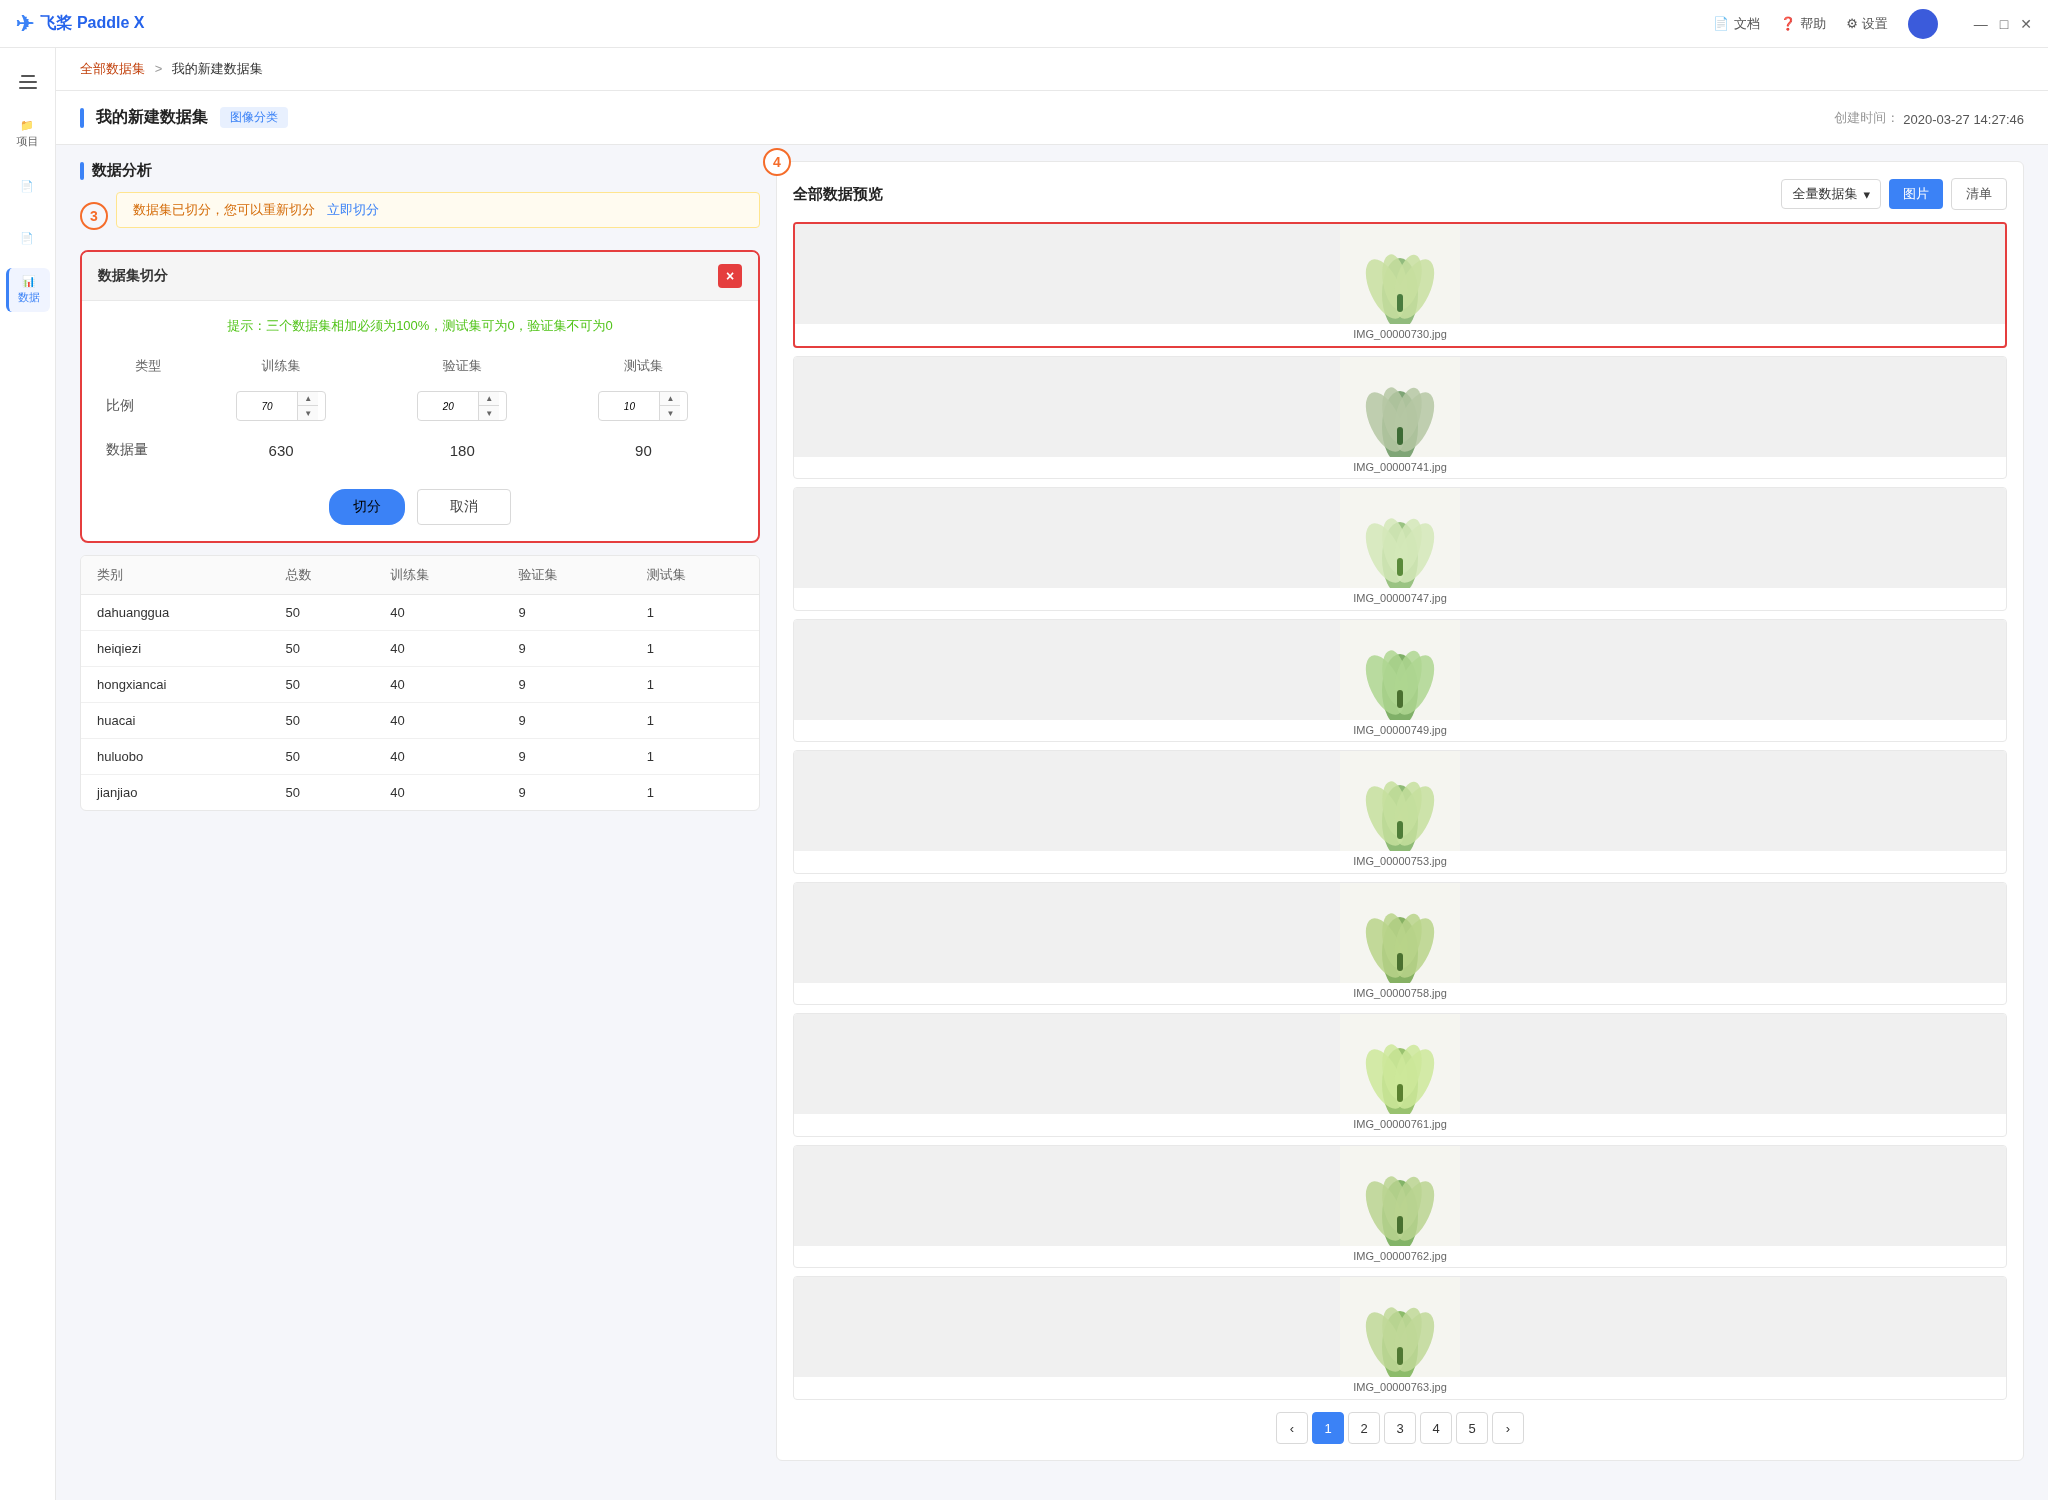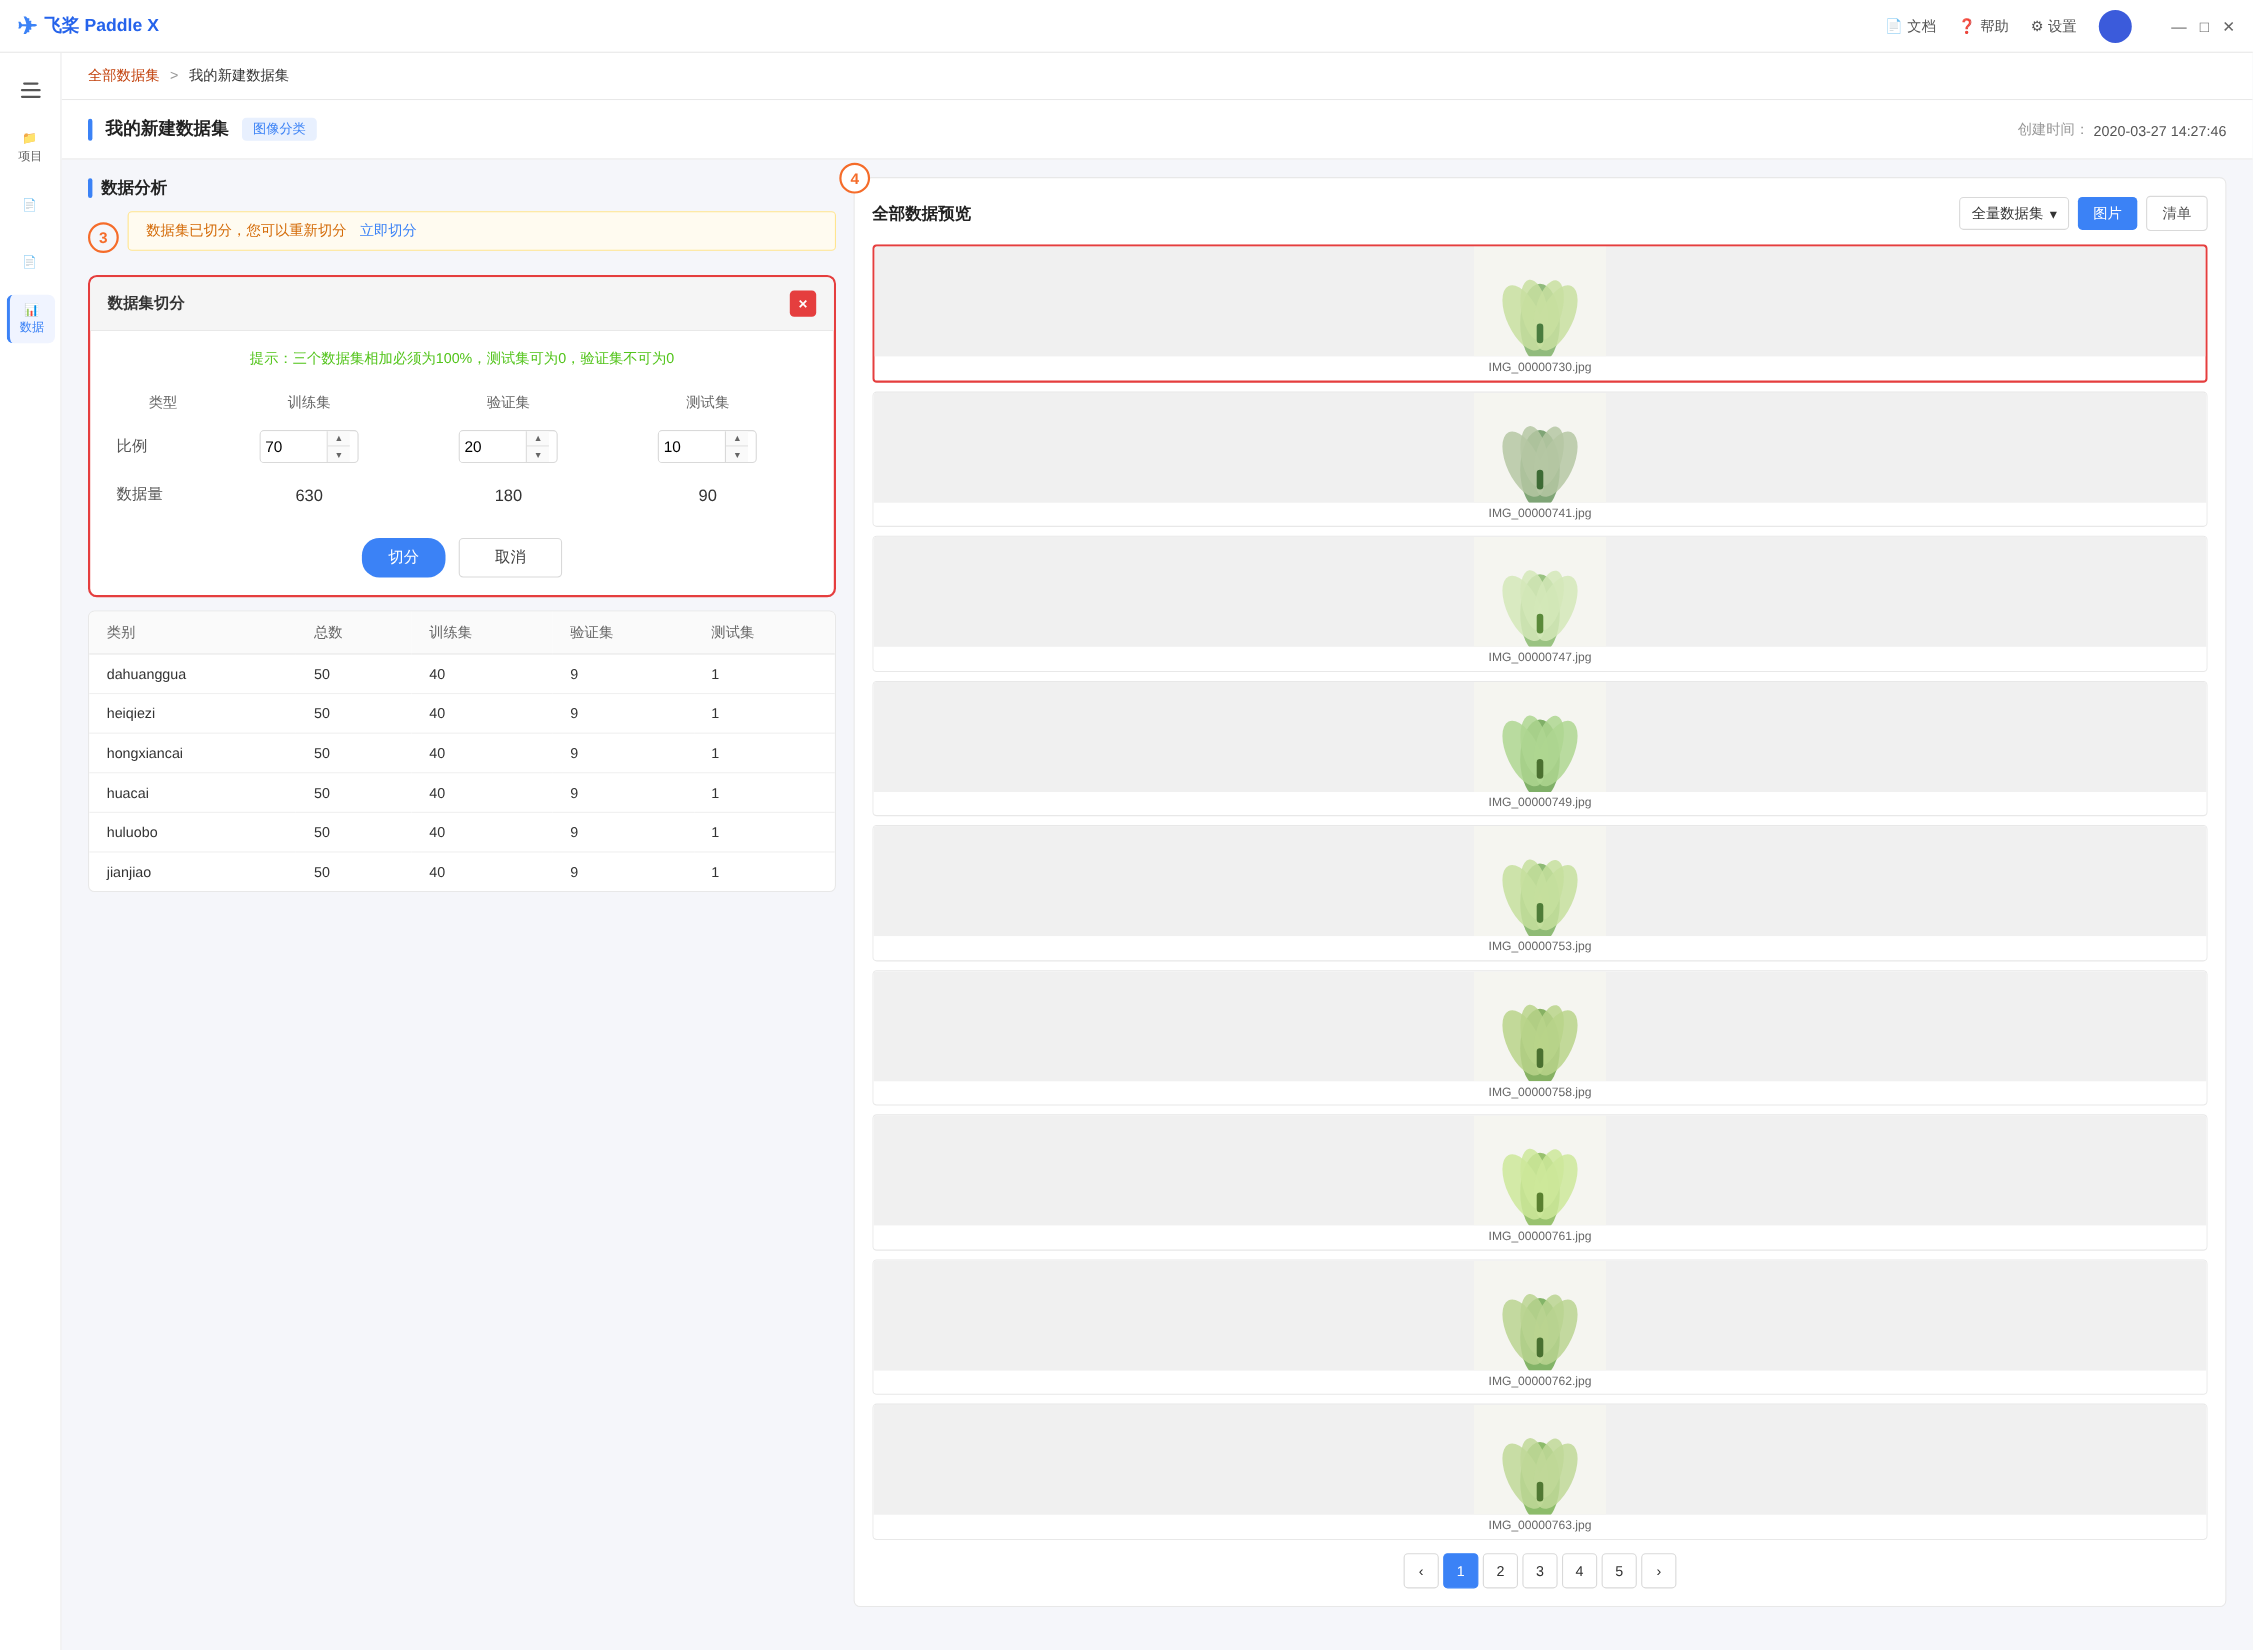--- a/index.html
+++ b/index.html
@@ -195,42 +195,42 @@
       color: #333;
     }
     .modal-table td:first-child { text-align: left; color: #555; }
     .spin-input-wrap {
       display: inline-flex; align-items: center;
       border: 1px solid #d9d9d9; border-radius: 4px;
       overflow: hidden; width: 90px;
     }
     .spin-input {
       border: none; outline: none;
-      width: 60px; 
-      font-size: 14px; padding: 6px 4px;
+      width: 60px; text-align: center;
+      font-size: 10px; padding: 6px 4px; font-style: italic;
     }
     .spin-btns {
       display: flex; flex-direction: column;
       border-left: 1px solid #d9d9d9;
     }
     .spin-btn {
       width: 20px; height: 14px;
       background: #fafafa;
       border: none; cursor: pointer;
       font-size: 8px; color: #666;
       display: flex; align-items: center; justify-content: center;
       border-bottom: 1px solid #d9d9d9;
     }
     .spin-btn:last-child { border-bottom: none; }
     .data-amount { font-size: 15px; color: #333; }
     .modal-actions {
       display: flex; gap: 12px; justify-content: center;
     }
     .btn-primary {
-      background: #3b82f6; color: #ffffff;
+      background: #3b82f6; color: #000000;
       border: none; border-radius: 16px;
       padding: 8px 24px; font-size: 14px;
       cursor: pointer;
     }
     .btn-default {
       background: #fff; color: #404040;
       border: 1px solid #d9d9d9; border-radius: 4px;
       padding: 8px 32px; font-size: 14px;
       cursor: pointer;
     }

